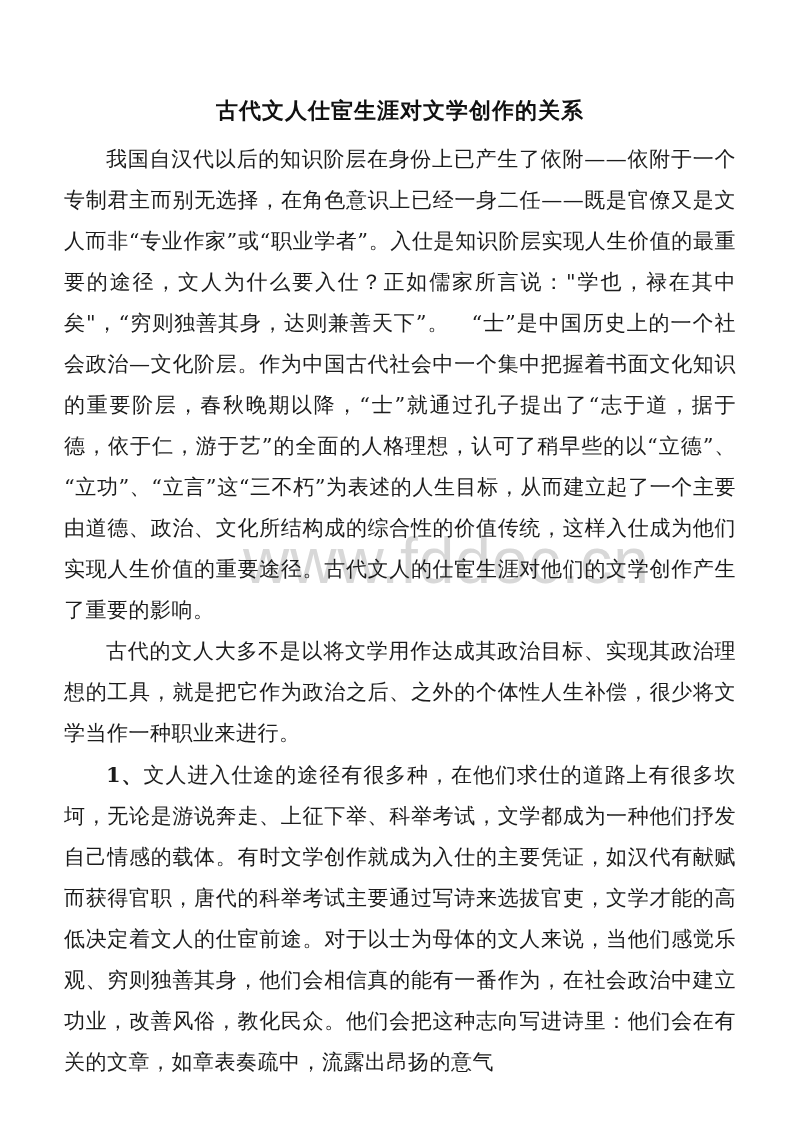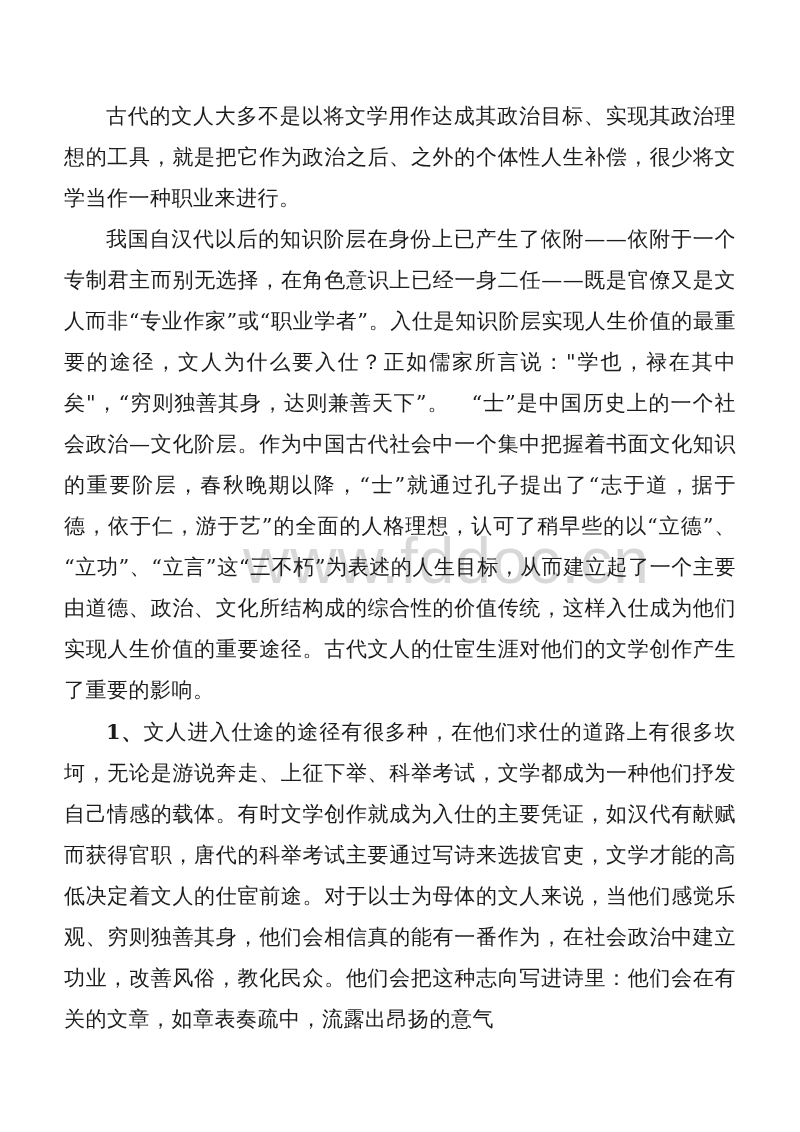--- a/index.html
+++ b/index.html
@@ -59,20 +59,21 @@
     font-weight: bold;
   }
 </style>
 </head>
 <body>
 
 <div class="page">
 
   <div class="watermark">www.fddoc.cn</div>
 
+  <h1 class="doc-title">古代文人仕宦生涯对文学创作的关系</h1>
+
+  <p class="para">我国自汉代以后的知识阶层在身份上已产生了依附——依附于一个专制君主而别无选择，在角色意识上已经一身二任——既是官僚又是文人而非“专业作家”或“职业学者”。入仕是知识阶层实现人生价值的最重要的途径，文人为什么要入仕？正如儒家所言说："学也，禄在其中矣"，“穷则独善其身，达则兼善天下”。　“士”是中国历史上的一个社会政治—文化阶层。作为中国古代社会中一个集中把握着书面文化知识的重要阶层，春秋晚期以降，“士”就通过孔子提出了“志于道，据于德，依于仁，游于艺”的全面的人格理想，认可了稍早些的以“立德”、“立功”、“立言”这“三不朽”为表述的人生目标，从而建立起了一个主要由道德、政治、文化所结构成的综合性的价值传统，这样入仕成为他们实现人生价值的重要途径。古代文人的仕宦生涯对他们的文学创作产生了重要的影响。</p>
 
   <p class="para">古代的文人大多不是以将文学用作达成其政治目标、实现其政治理想的工具，就是把它作为政治之后、之外的个体性人生补偿，很少将文学当作一种职业来进行。</p>
-
-  <p class="para">我国自汉代以后的知识阶层在身份上已产生了依附——依附于一个专制君主而别无选择，在角色意识上已经一身二任——既是官僚又是文人而非“专业作家”或“职业学者”。入仕是知识阶层实现人生价值的最重要的途径，文人为什么要入仕？正如儒家所言说："学也，禄在其中矣"，“穷则独善其身，达则兼善天下”。　“士”是中国历史上的一个社会政治—文化阶层。作为中国古代社会中一个集中把握着书面文化知识的重要阶层，春秋晚期以降，“士”就通过孔子提出了“志于道，据于德，依于仁，游于艺”的全面的人格理想，认可了稍早些的以“立德”、“立功”、“立言”这“三不朽”为表述的人生目标，从而建立起了一个主要由道德、政治、文化所结构成的综合性的价值传统，这样入仕成为他们实现人生价值的重要途径。古代文人的仕宦生涯对他们的文学创作产生了重要的影响。</p>
 
   <p class="para"><span class="para-num">1、</span><span>文人进入仕途的途径有很多种，在他们求仕的道路上有很多坎坷，无论是游说奔走、上征下举、科举考试，文学都成为一种他们抒发自己情感的载体。有时文学创作就成为入仕的主要凭证，如汉代有献赋而获得官职，唐代的科举考试主要通过写诗来选拔官吏，文学才能的高低决定着文人的仕宦前途。对于以士为母体的文人来说，当他们感觉乐观、穷则独善其身，他们会相信真的能有一番作为，在社会政治中建立功业，改善风俗，教化民众。他们会把这种志向写进诗里：他们会在有关的文章，如章表奏疏中，流露出昂扬的意气</span></p>
 
 </div>
 
 </body></html>

